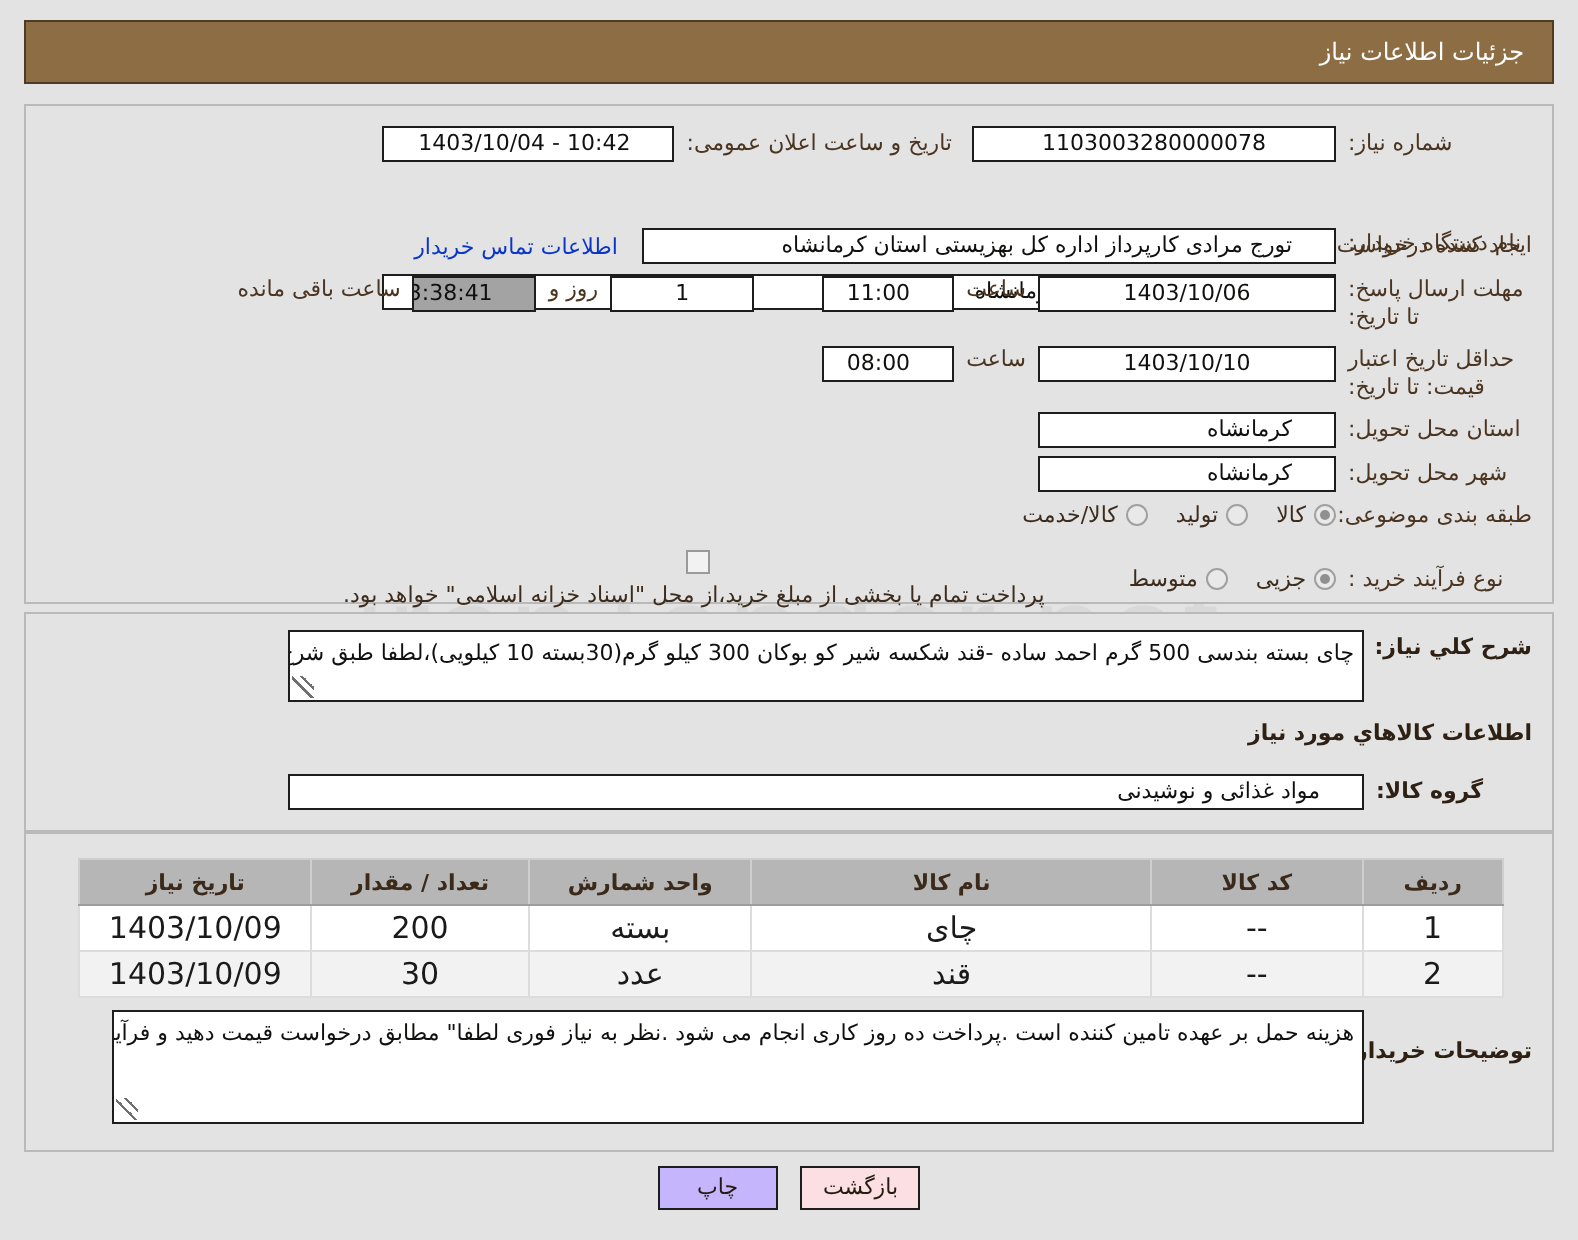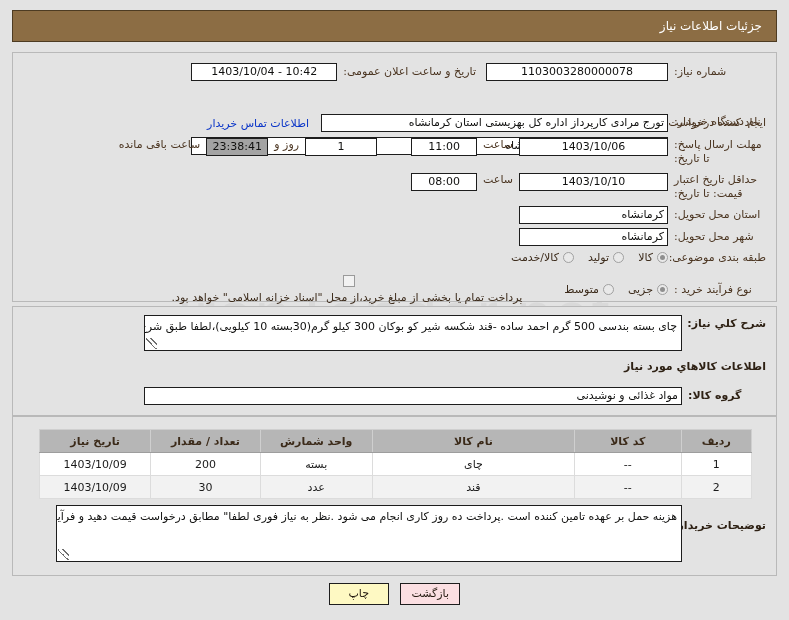--- a/index.html
+++ b/index.html
@@ -37,21 +37,21 @@
   .row{position:absolute;display:flex;align-items:center;white-space:nowrap;}
   .lbl{
     color:#4b3521;font-size:11px;text-align:left;
     display:inline-block;line-height:1.25;
   }
   .lbl.bold{font-weight:bold;color:#2e2114;}
   .box{
     border:1px solid #1d1d1d;background:#ffffff;
     box-sizing:border-box;height:18px;line-height:16px;
     font-size:11px;color:#10100f;text-align:center;
-    padding:0 3px;overflow:hidden;white-space:nowrap;
+    padding:0 21px;overflow:hidden;white-space:nowrap;
     font-family:"DejaVu Sans","Liberation Sans",sans-serif;
   }
   .box.lt{text-align:right;}
   .box.yellow{background:#a3a3a3;}
   .lnk{color:#0a35c8;font-size:11px;text-decoration:none;cursor:pointer;}
   .small-txt{color:#4b3521;font-size:11px;}
 
   
   .rad{
     display:inline-block;width:11px;height:11px;border-radius:50%;
@@ -89,35 +89,35 @@
     border-collapse:collapse;font-size:11px;
     border:1px solid #c9c9c9;
   }
   table.items th{
     background:#b6b6b6;color:#3b2a19;font-weight:bold;
     border:1px solid #cfcfcf;border-bottom:1px solid #9d9d9d;
     height:22px;padding:0 16px;text-align:center;font-size:11px;
   }
   table.items td{
     border:1px solid #dcdcdc;height:22px;padding:0 4px;
-    text-align:center;color:#1a1a1a;font-size:11px;
+    text-align:center;color:#1a1a1a;font-size:15px;
     font-family:"DejaVu Sans","Liberation Sans",sans-serif;
   }
   table.items tr.r-odd td{background:#ffffff;}
   table.items tr.r-even td{background:#f2f2f2;}
 
   
   .btnbar{position:absolute;left:0;top:583px;width:789px;text-align:center;}
   .btn{
     display:inline-block;border:1px solid #1d1d1d;box-sizing:border-box;
     height:22px;line-height:20px;min-width:60px;padding:0 10px;
     font-size:11px;color:#241a10;cursor:pointer;margin:0 4px;
     font-family:"DejaVu Sans","Liberation Sans",sans-serif;
   }
-  .btn.print{background:#fef9c3;}
+  .btn.print{background:#c4b5fd;}
   .btn.back{background:#fbdfe2;}
 
   
   .wm{
     position:absolute;left:0;top:150px;width:789px;height:330px;
     pointer-events:none;z-index:0;opacity:.13;
     display:flex;align-items:center;justify-content:center;
     font-size:64px;letter-spacing:2px;color:#9a9a9a;direction:ltr;
     font-family:"Liberation Sans",sans-serif;
   }

